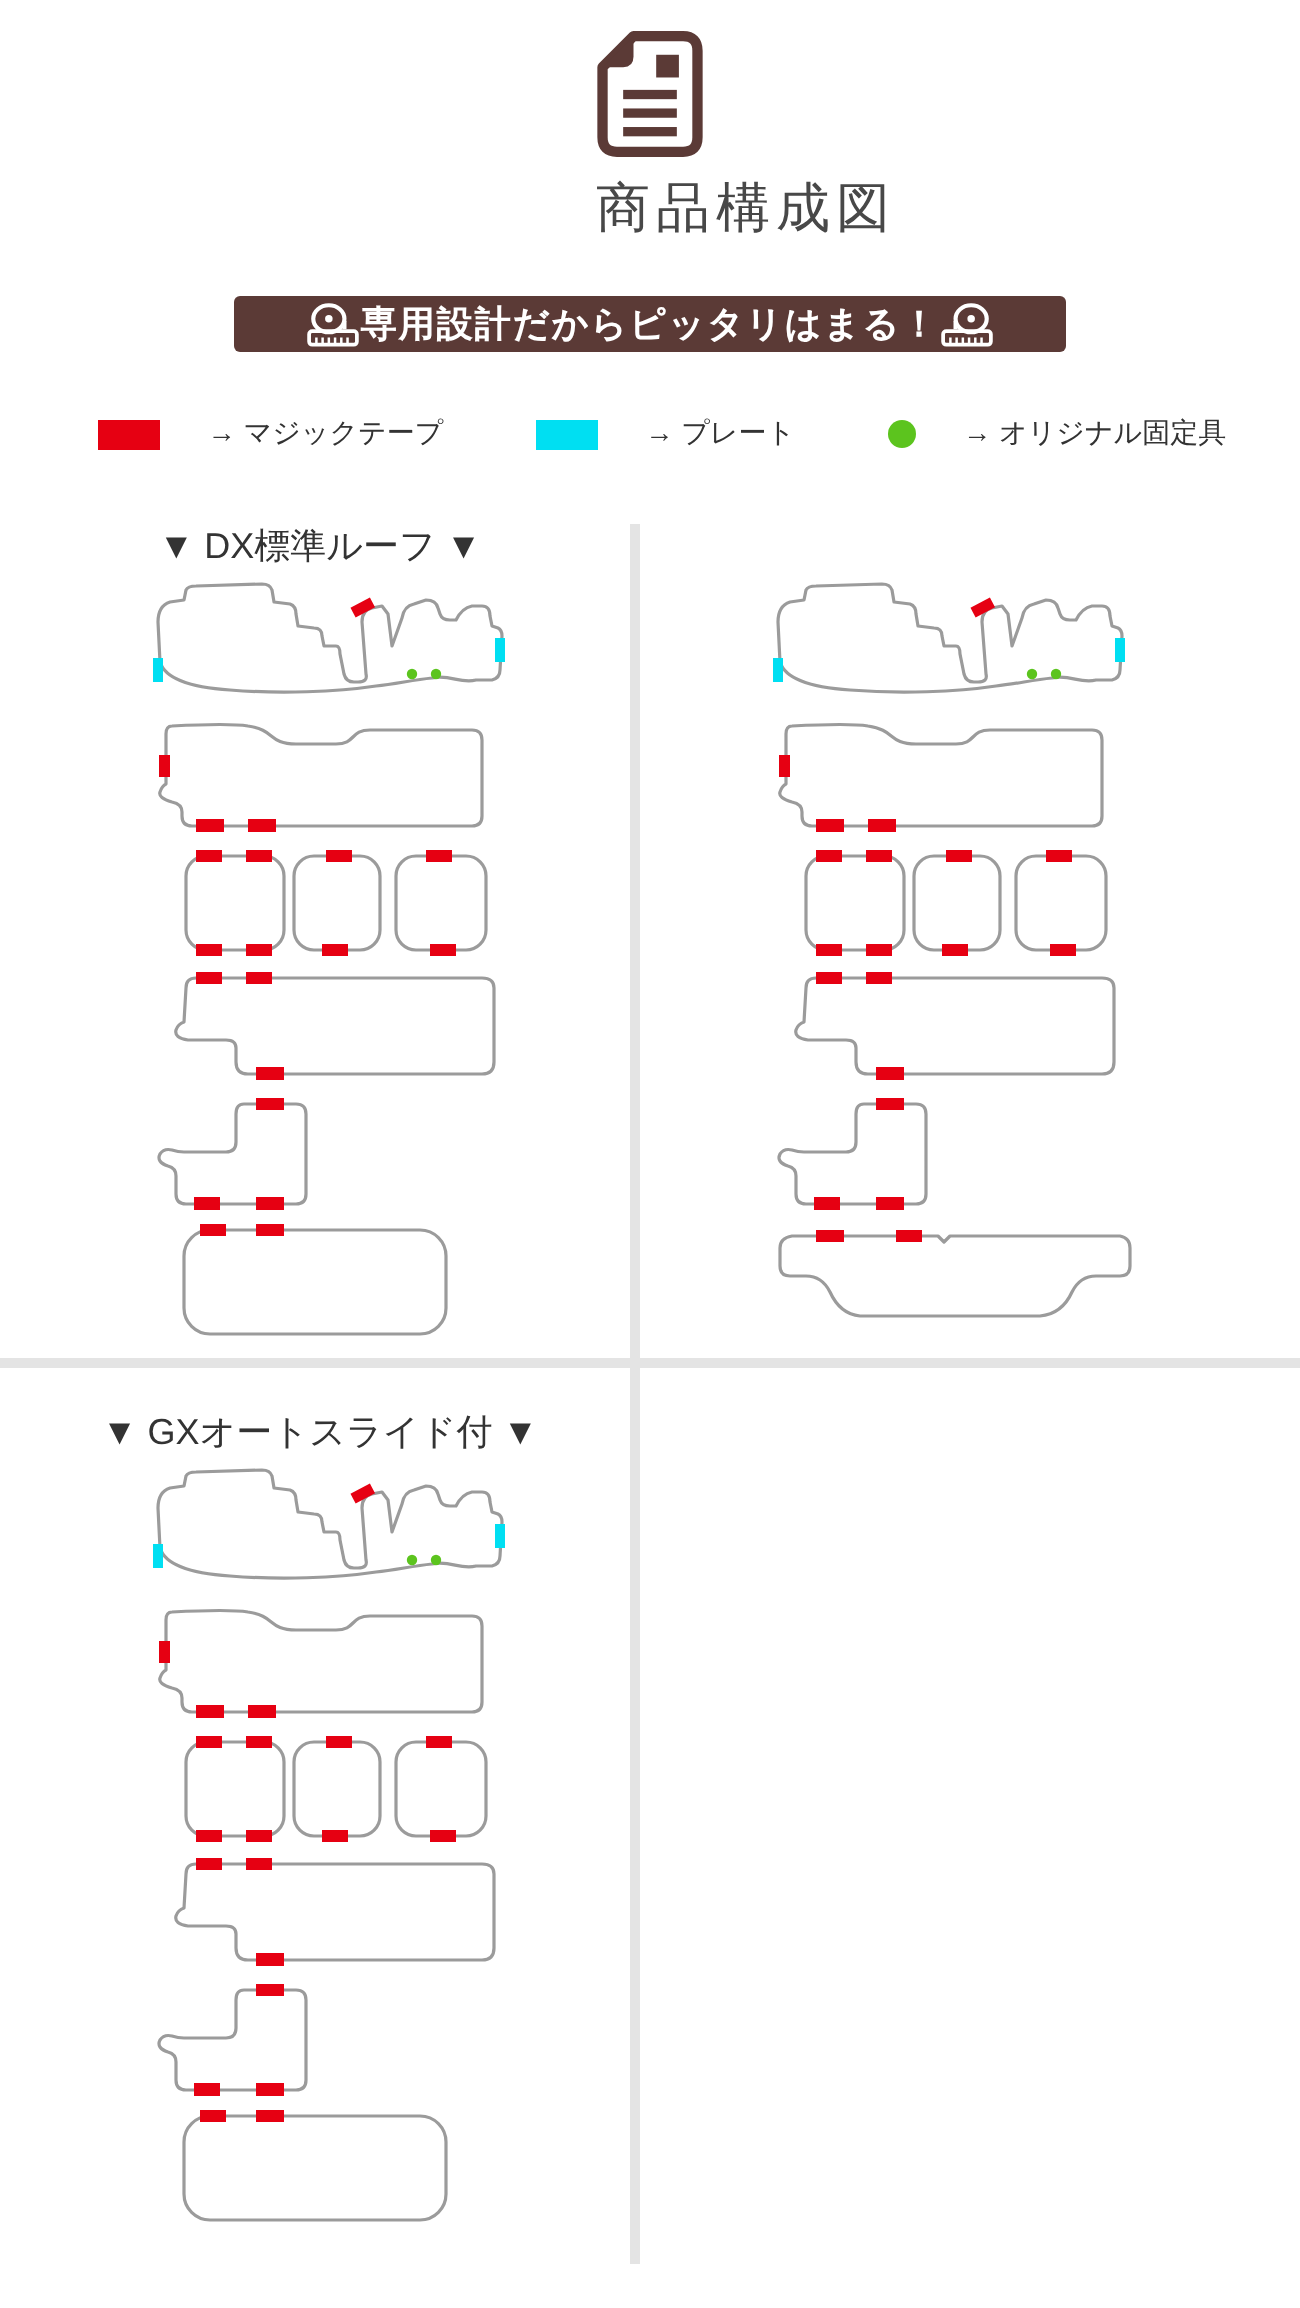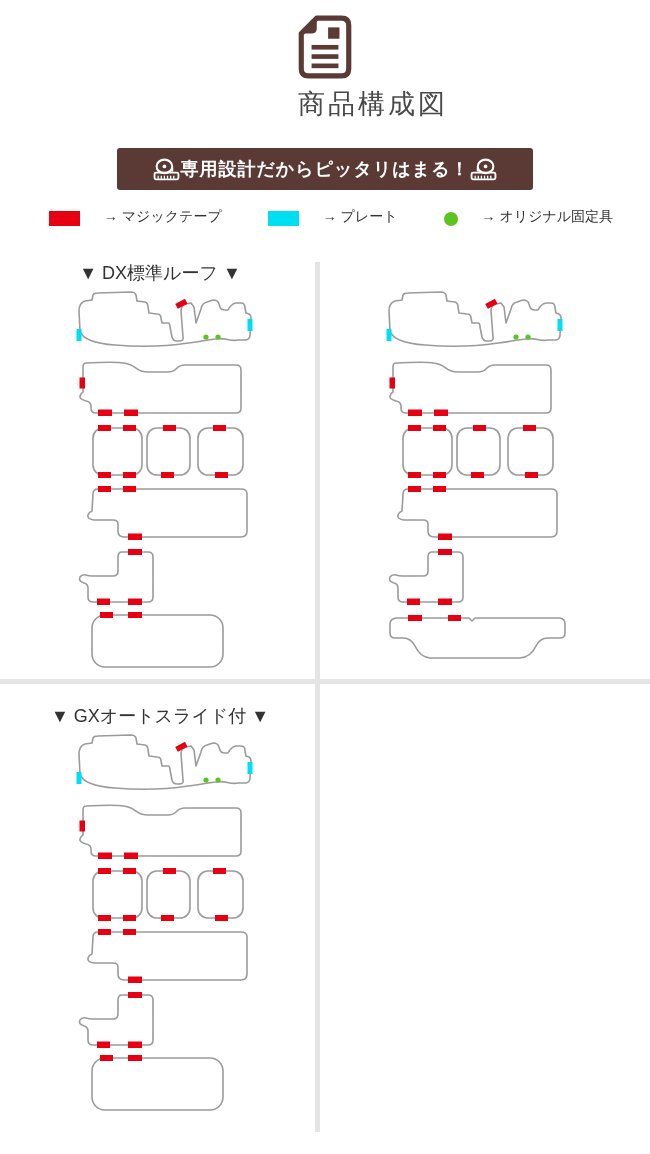--- a/index.html
+++ b/index.html
@@ -1,27 +1,27 @@
 <!DOCTYPE html>
 <html><head>
 <meta charset="utf-8">
 <style>
   html,body{margin:0;padding:0;background:#ffffff;}
   .stage{position:relative;width:650px;height:1154px;background:#ffffff;
          font-family:"Liberation Sans",sans-serif;overflow:hidden;}
   .doc-icon{position:absolute;left:298px;top:15px;}
   .page-title{position:absolute;top:86px;left:0;width:100%;text-align:center;
               font-family:"DejaVu Serif",serif;font-size:27px;letter-spacing:3px;color:#484848;padding-left:48px;}
-  .banner{position:absolute;left:117px;top:148px;width:416px;height:42px;border-radius:3px;
+  .banner{position:absolute;left:117px;top:148px;width:416px;height:28px;border-radius:3px;
           display:flex;align-items:center;justify-content:center;}
   .banner-text{font-family:"DejaVu Serif",serif;font-size:18px;font-weight:600;
                color:#ffffff;letter-spacing:1px;white-space:nowrap;}
   .legend{position:absolute;top:208px;left:0;width:100%;display:flex;
           justify-content:center;align-items:center;gap:34px;}
-  .legend-item{display:flex;align-items:flex-end;gap:24px;font-size:14px;color:#333333;margin-left:12px;}
+  .legend-item{display:flex;align-items:center;gap:24px;font-size:14px;color:#333333;margin-left:12px;}
   .swatch{width:31px;height:15px;}
   .swatch.dot{width:14px;height:14px;border-radius:50%;}
   .sec-title{position:absolute;width:320px;text-align:center;font-size:18px;color:#333333;}
   .sec-title.tl{left:0;top:261px;}
   .sec-title.tr{left:330px;top:261px;}
   .sec-title.bl{left:0;top:704px;}
   .mats{position:absolute;width:260px;height:392px;}
   .mats.tl{left:60px;top:285px;}
   .mats.tr{left:370px;top:285px;}
   .mats.bl{left:60px;top:728px;}

